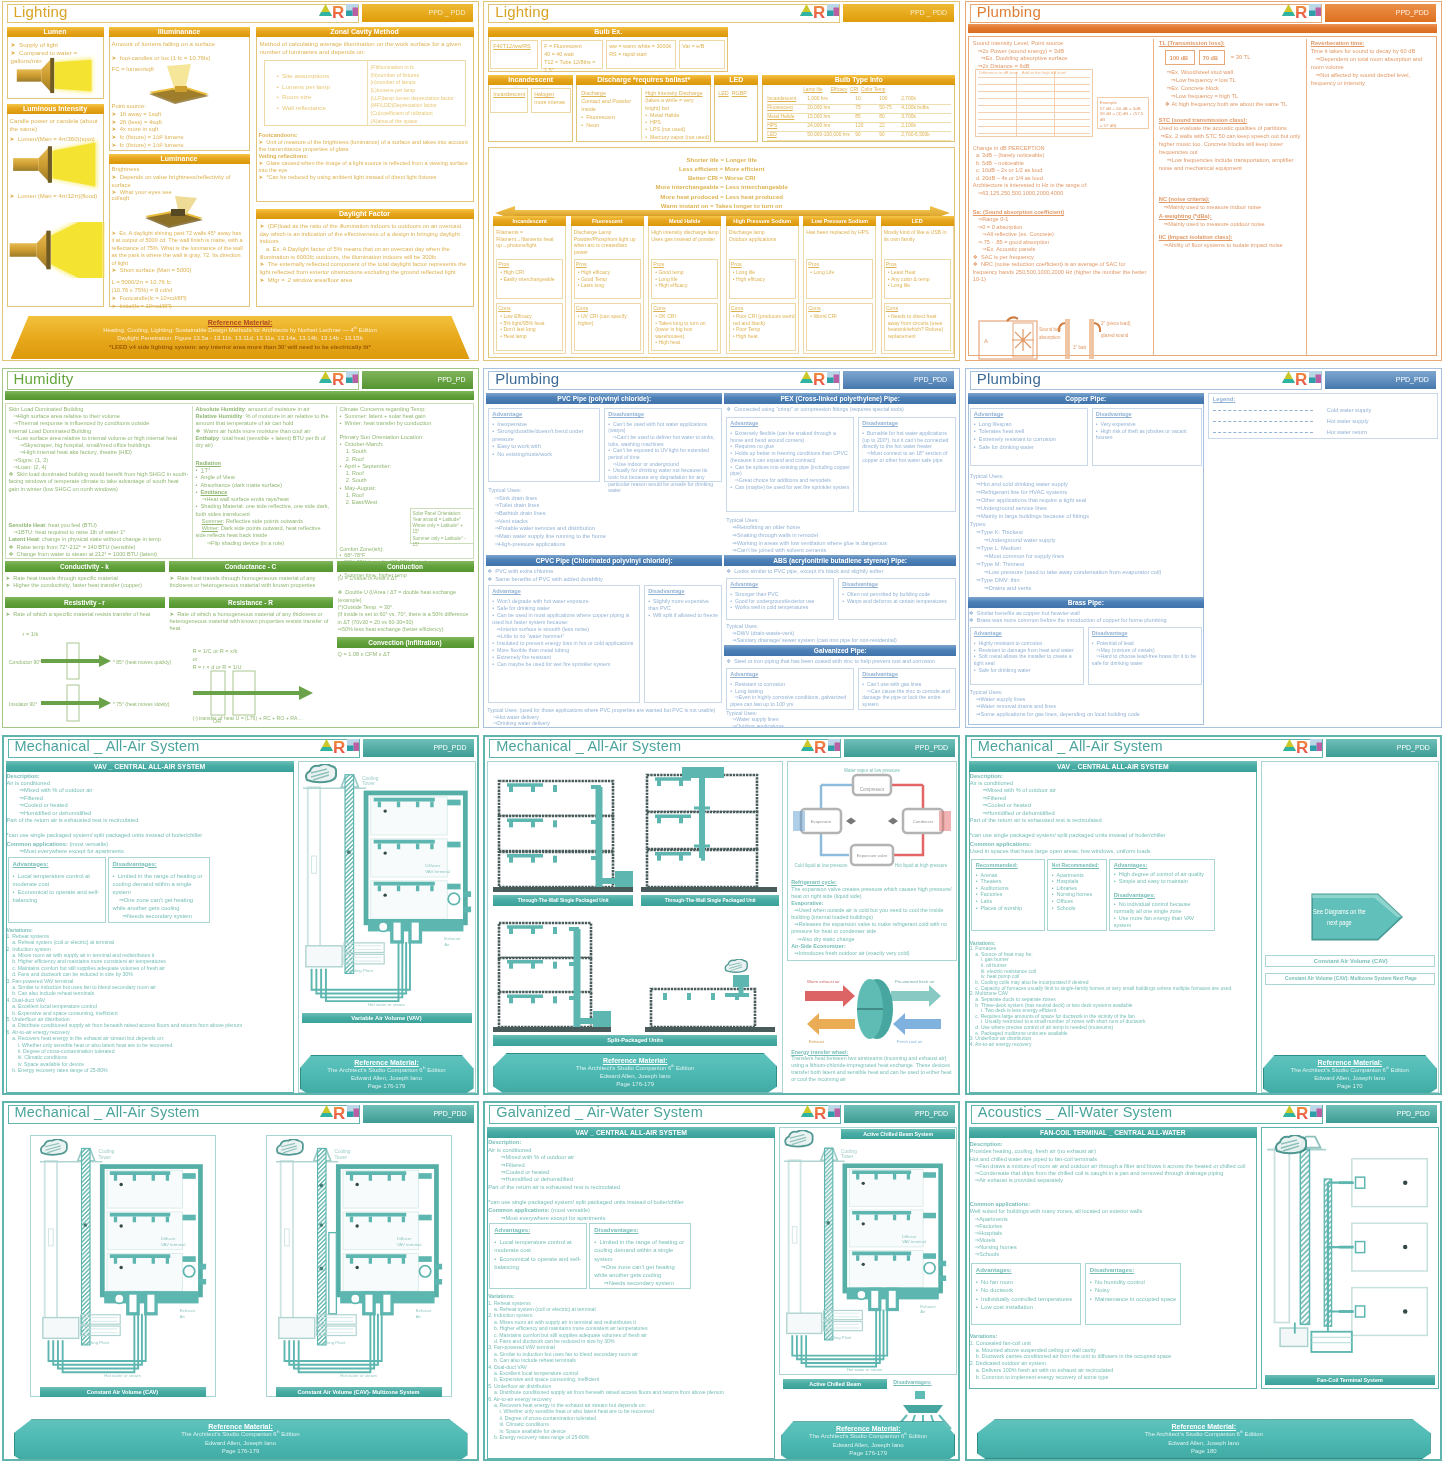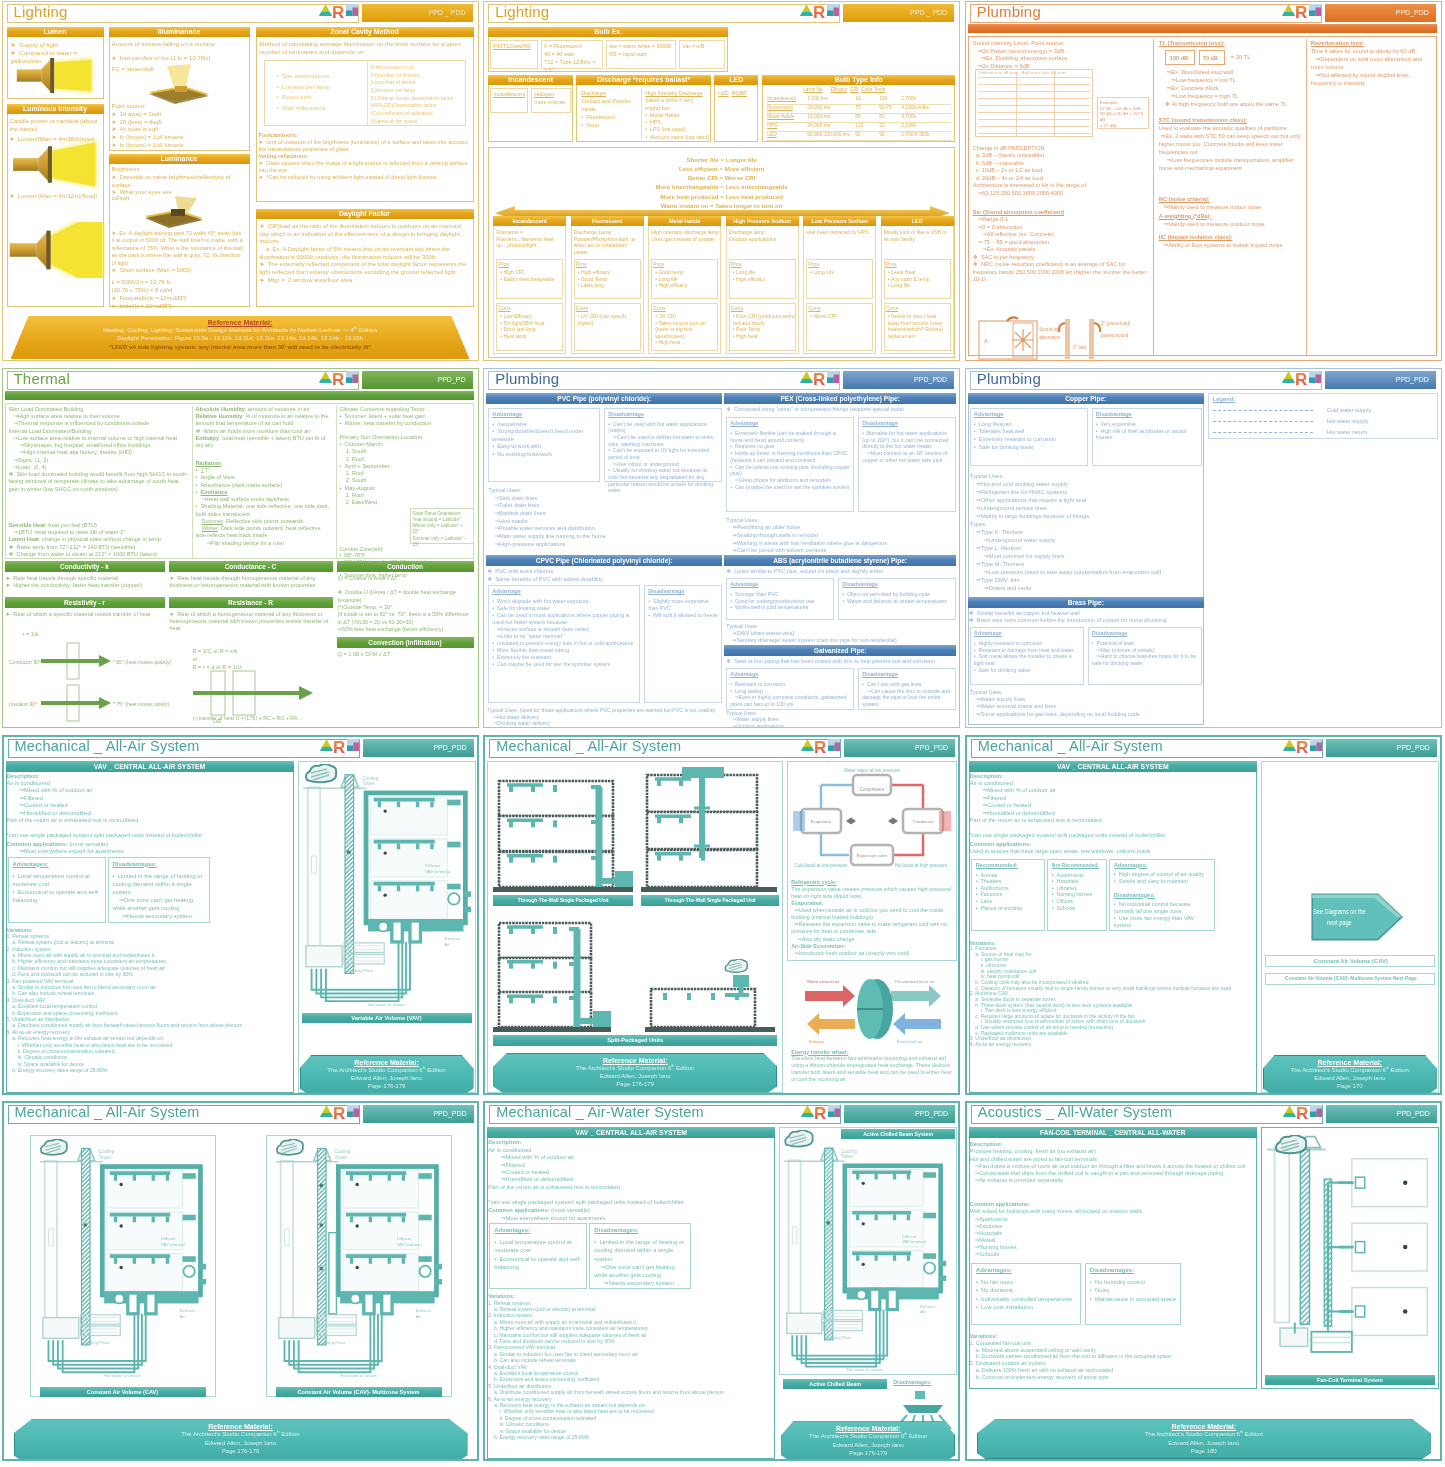--- a/index.html
+++ b/index.html
@@ -448,21 +448,21 @@
 <p class="t" style="left:190px;top:196px;width:144px;font-size:5.7px;line-height:1.45;color:#DC8A50;text-align:left;"><b><u>IIC (Impact isolation class):</u></b><br>&nbsp;&nbsp;&nbsp;⇒Ability of floor systems to isolate impact noise</p>
 
 <p class="t" style="left:342px;top:3px;width:124px;font-size:5.7px;line-height:1.4;color:#DC8A50;text-align:left;"><b><u>Reverberation time:</u></b><br>Time it takes for sound to decay by 60 dB<br>&nbsp;&nbsp;&nbsp;⇒Dependent on total room absorption and room volume<br>&nbsp;&nbsp;&nbsp;⇒Not affected by sound decibel level, frequency or intensity</p>
 </div>
 </div>
 
 <div class="sheet" style="left:1.5px;top:367.8px;border:1px solid #A3C687;">
 
 <div class="hd" style="border-color:#A3C687"></div>
 
-<div class="ttl" style="color:#64A63C;font-size:15px">Thermal</div>
+<div class="ttl" style="color:#64A63C;font-size:15px">Humidity</div>
 
 <svg class="logo" width="40" height="17" viewBox="0 0 40 17">
       <polygon points="6.5,0 13,12 0,12" fill="#CBC728"></polygon>
       <polygon points="2.2,8 10.8,8 13,12 0,12" fill="#2FB3A2"></polygon>
       <defs>
         <linearGradient id="rg" x1="0" y1="0" x2="0" y2="1">
           <stop offset="0" stop-color="#F29A38"></stop>
           <stop offset="1" stop-color="#E84550"></stop>
         </linearGradient>
       </defs>
@@ -1213,21 +1213,21 @@
       <span>The Architect’s Studio Companion 6<sup>th</sup> Edition</span>
       <span>Edward Allen, Joseph Iano</span>
       <span>Page 176-179</span>
     </div>
 </div>
 
 <div class="sheet" style="left:483.2px;top:1101.3px;border:2px solid #5FB4AD;">
 
 <div class="hd" style="border-color:#5FB4AD"></div>
 
-<div class="ttl" style="color:#4BA49C;font-size:14.5px">Mechanical _ Air-Water System</div>
+<div class="ttl" style="color:#4BA49C;font-size:14.5px">Galvanized _ Air-Water System</div>
 
 <svg class="logo" width="40" height="17" viewBox="0 0 40 17">
       <polygon points="6.5,0 13,12 0,12" fill="#CBC728"></polygon>
       <polygon points="2.2,8 10.8,8 13,12 0,12" fill="#2FB3A2"></polygon>
       <defs>
         <linearGradient id="rg" x1="0" y1="0" x2="0" y2="1">
           <stop offset="0" stop-color="#F29A38"></stop>
           <stop offset="1" stop-color="#E84550"></stop>
         </linearGradient>
       </defs>

